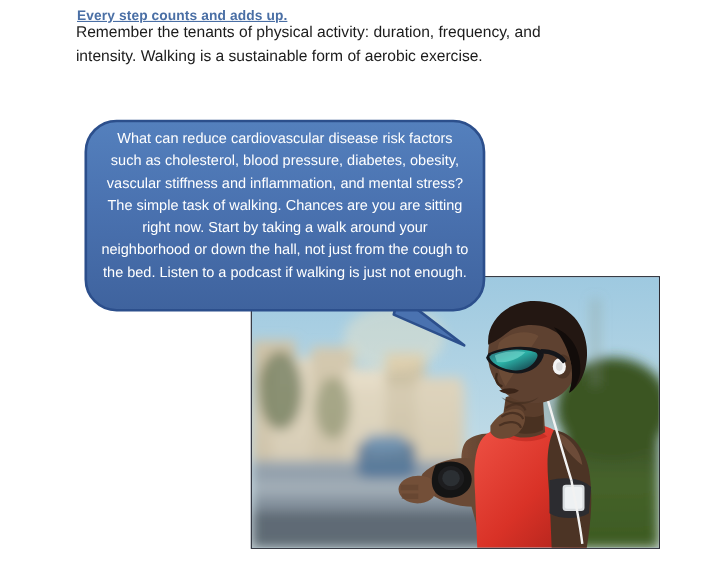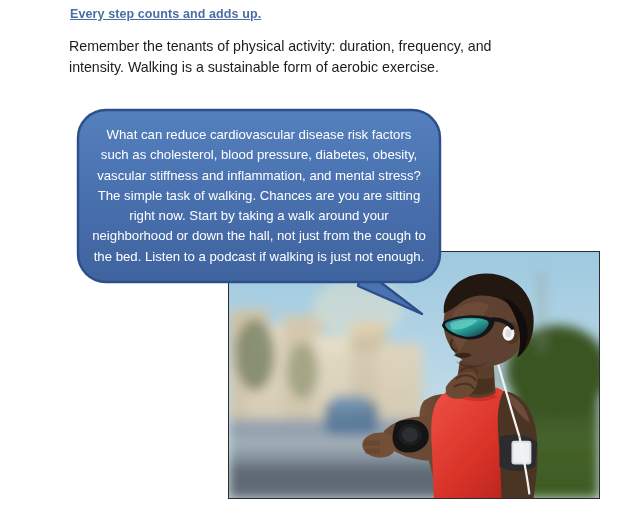--- a/index.html
+++ b/index.html
@@ -33,21 +33,21 @@
     color: #4a6fa5;
     letter-spacing: 0.1px;
     line-height: 16px;
     text-decoration: underline;
   }
 
   
   .body-paragraph {
     position: absolute;
     left: 69px;
-    top: 36px;
+    top: 20px;
     width: 480px;
     font-size: 14.2px;
     color: #1c1c1c;
     line-height: 21px;
   }
 
   
   .photo-frame {
     position: absolute;
     left: 228px;
@@ -78,21 +78,21 @@
     top: 116px;
     width: 362px;
     height: 160px;
     box-sizing: border-box;
     padding: 0 14px;
     color: #ffffff;
     font-size: 13.2px;
     line-height: 20.3px;
     text-align: center;
     display: flex;
-    align-items: center;
+    align-items: flex-start;
     justify-content: center;
   }
   .bubble-text span { display: block; width: 100%; }
 </style>
 </head>
 <body>
 
 <div id="page">
 
   <div class="heading">Every step counts and adds up.</div>

